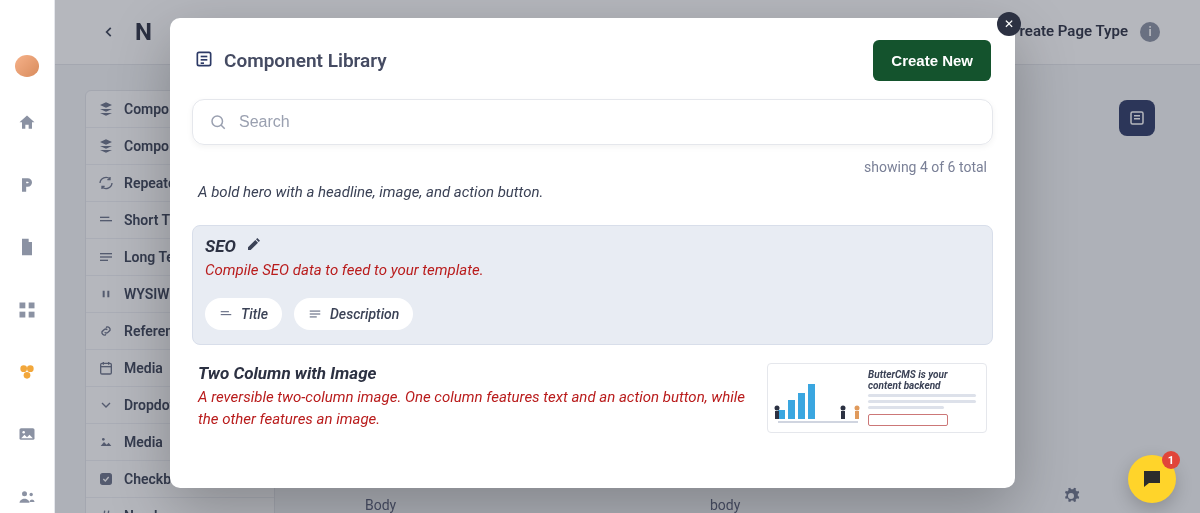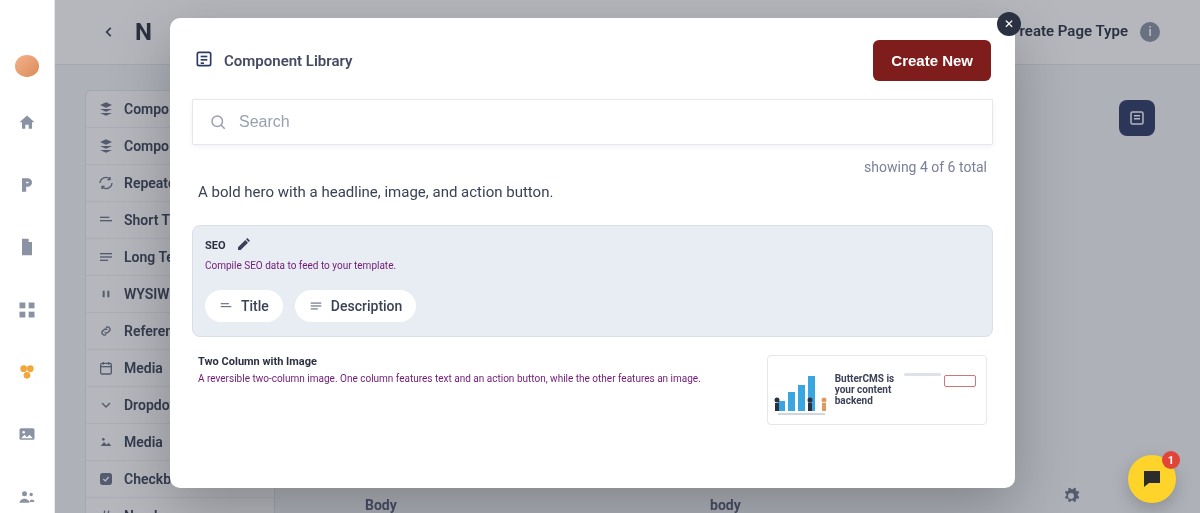--- a/index.html
+++ b/index.html
@@ -99,21 +99,21 @@
       display: flex; align-items: center; gap: 10px;
       padding: 10px 12px;
       color: #3b4256; font-size: 14px; font-weight: 600;
       border-bottom: 1px solid #eef0f4;
       cursor: pointer;
       white-space: nowrap;
     }
     .sidebar-list .item svg { width: 16px; height: 16px; color: #6b7288; flex-shrink: 0; }
     
     .bottom-label {
-      position: absolute; bottom: 0; color: #5a607a; font-size: 14px; font-weight: 700;
+      position: absolute; bottom: 0; color: #5a607a; font-size: 14px; font-weight: 400;
     }
 
     
     .overlay {
       position: absolute; inset: 0;
       background: rgba(43,48,66,0.35);
       z-index: 3;
       left: 55px;
     }
     .modal {
@@ -137,68 +137,69 @@
       z-index: 5;
     }
     .modal-header {
       display: flex; align-items: center; gap: 10px;
       padding: 4px 2px 18px 2px;
     }
     .modal-header .hicn {
       color: #2d3a66;
     }
     .modal-header .title {
-      font-size: 15px; font-weight: 600; color: #454b62;
+      font-size: 19px; font-weight: 600; color: #454b62;
     }
     .modal-header .create-btn {
       margin-left: auto;
-      background: #7f1d1d; color: #fff;
+      background: #14532d; color: #fff;
       border: none; border-radius: 6px;
       padding: 12px 18px;
       font-size: 15px; font-weight: 700;
       cursor: pointer;
     }
     .search-wrap {
-      border: 1px solid #e5e7ec; border-radius: 1px;
+      border: 1px solid #e5e7ec; border-radius: 12px;
       box-shadow: 0 2px 6px rgba(0,0,0,0.05);
       display: flex; align-items: center;
       padding: 13px 16px; gap: 12px;
     }
     .search-wrap input {
       border: none; outline: none; font-size: 16px; color: #3b4256;
       flex: 1; background: transparent;
     }
     .search-wrap input::placeholder { color: #9aa0b0; }
     .meta-row {
       display: flex; justify-content: flex-end;
       color: #7a8097; font-size: 14px;
       padding: 14px 6px 6px;
     }
     .list {
       flex: 1; overflow-y: auto;
       border-right: 12px solid transparent;
       margin-right: -12px;
+      font-style: italic;
     }
     .card {
       border-radius: 8px;
       padding: 10px 12px 14px;
       margin-bottom: 10px;
     }
     .card.simple { color: #3b4256; font-size: 15px; padding: 2px 6px 14px; }
     .card.selected {
       background: #e8ecf3;
       border: 1px solid #d8deea;
     }
     .card-title-row {
       display: flex; align-items: center; gap: 10px;
-      font-size: 11px; font-weight: 700; color: #2c3142;
+      font-size: 17px; font-weight: 700; color: #2c3142;
       margin-bottom: 4px;
     }
     .card-desc {
-      color: #701a75; font-size: 10px; line-height: 1.45;
+      color: #b91c1c; font-size: 15px; line-height: 1.45;
     }
     .chips {
       display: flex; gap: 12px; margin-top: 16px;
     }
     .chip {
       display: flex; align-items: center; gap: 8px;
       background: #fff; border-radius: 999px;
       padding: 8px 14px; font-size: 14px; font-weight: 500; color: #3b4256;
       cursor: pointer;
     }
@@ -221,21 +222,21 @@
       display: flex; align-items: flex-end; gap: 3px;
       border-bottom: 2px solid #d0d5e0;
       padding-bottom: 2px;
       position: relative;
     }
     .thumb .chart .bar { width: 7px; background: #3aa6e0; }
     .thumb .chart .person {
       position: absolute; bottom: -2px;
       width: 10px; height: 18px;
     }
-    .thumb .rtext { flex: 1; display: flex; flex-direction: row; gap: 3px; }
+    .thumb .rtext { flex: 1; display: flex; flex-direction: column; gap: 3px; }
     .thumb .rtext .h { font-weight: 700; font-size: 10px; }
     .thumb .rtext .lines { height: 3px; background: #dde1ea; border-radius: 2px; }
     .thumb .rtext .cta {
       width: 80px; height: 12px; border: 1px solid #c77; border-radius: 2px; margin-top: 2px;
     }
 
     
     .list::-webkit-scrollbar { width: 12px; }
     .list::-webkit-scrollbar-track { background: #f5f6f8; border-radius: 10px;}
     .list::-webkit-scrollbar-thumb { background: #c8cdd8; border-radius: 10px;}

